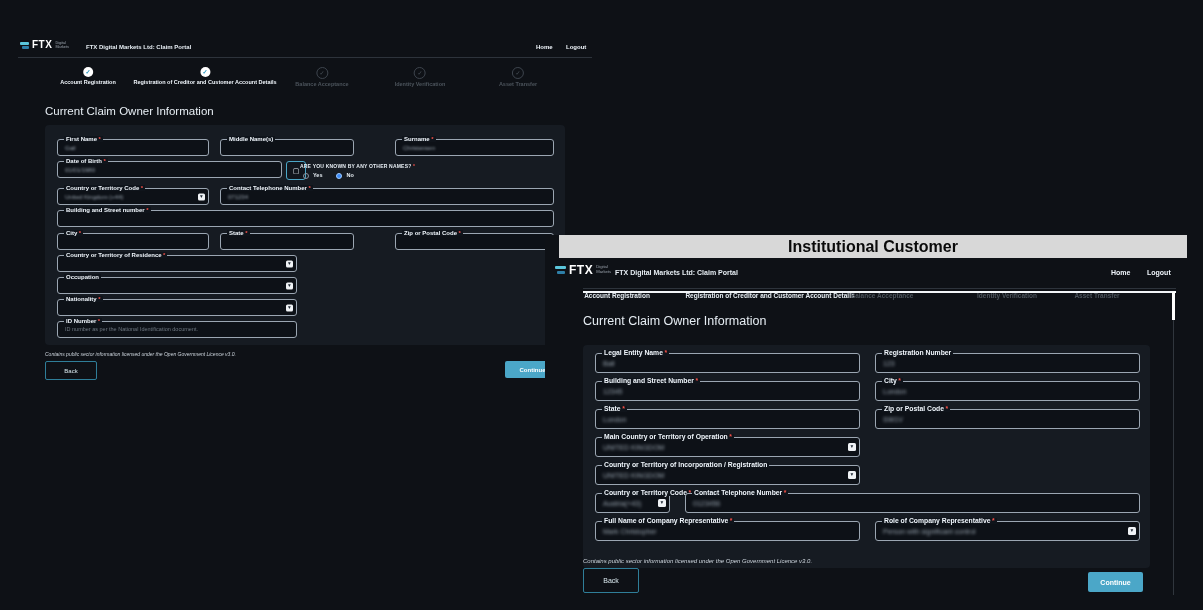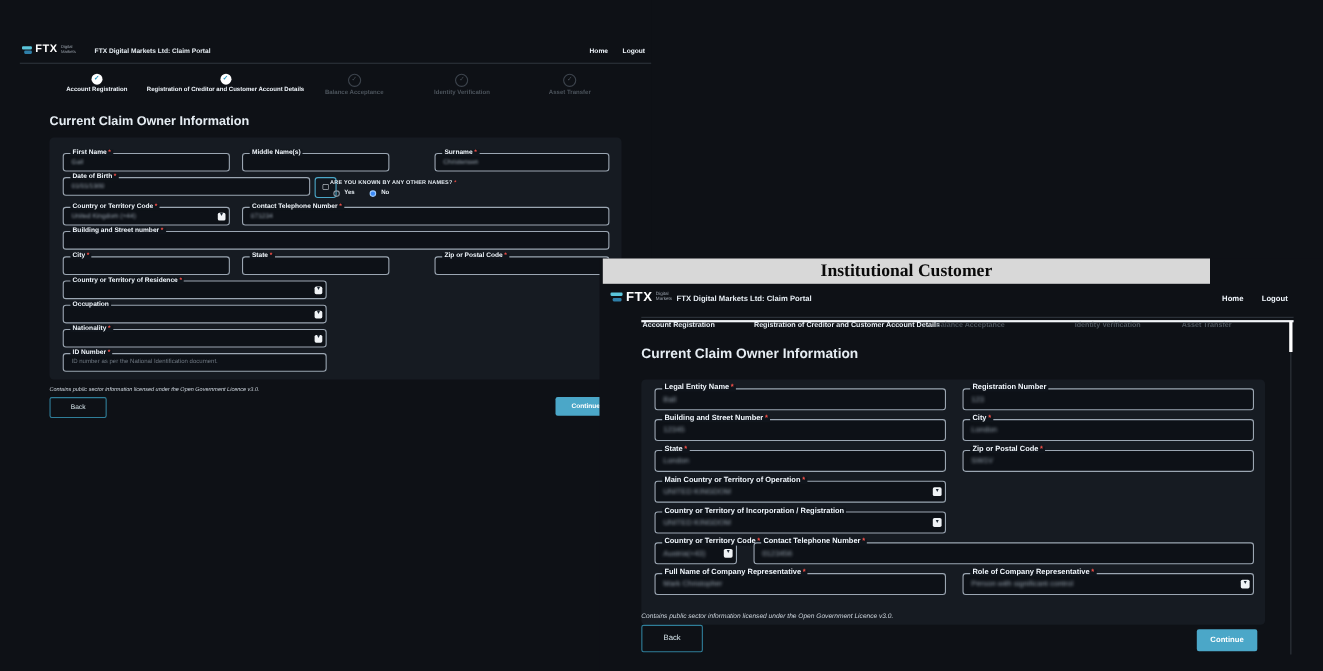--- a/index.html
+++ b/index.html
@@ -25,21 +25,21 @@
   .stepc{width:10px;height:10px;border-radius:50%;display:flex;align-items:center;justify-content:center;
          font-size:6px;line-height:1;}
   .step.complete .stepc{background:#FFFFFF;color:#2596BE;font-weight:700;}
   .step.pending  .stepc{background:transparent;border:1px solid #3D444D;color:#4C545C;}
   .steplabel{font-size:5.5px;white-space:nowrap;line-height:1;}
   .step.complete .steplabel{color:#F0F6FC;font-weight:700;}
   .step.pending  .steplabel{color:#4C545C;font-weight:600;}
   .rstep{position:absolute;transform:translateX(-50%);font-size:6.5px;white-space:nowrap;line-height:1;}
   .rstep.on{color:#E6EDF3;font-weight:700;}
   .rstep.off{color:#4C545C;font-weight:600;}
-  .heading{position:absolute;color:#E6EDF3;font-weight:700;line-height:1;}
+  .heading{position:absolute;color:#E6EDF3;font-weight:400;line-height:1;}
   .card{position:absolute;background:#161B22;border-radius:4px;}
   
   .fld{position:absolute;height:15px;border:1px solid #9BA6B2;border-radius:3px;background:#0D1117;}
   .fldR{height:18px;}
   .flabel{position:absolute;top:-4px;left:6px;background:#0F141B;padding:0 2px;font-size:6px;font-weight:700;
           color:#F0F6FC;line-height:1;white-space:nowrap;display:flex;align-items:baseline;}
   .fldR .flabel{font-size:6.8px;top:-4.5px;}
   .req::after{content:"*";color:#F85149;margin-left:1.5px;}
   .fval{position:absolute;left:7px;top:4.5px;font-size:6px;color:#95A0AB;white-space:nowrap;line-height:1;}
   .fldR .fval{font-size:7px;top:6px;}
@@ -231,21 +231,21 @@
   </div>
 
   <div class="note" style="left:45px;top:352px;font-size:5px;">Contains public sector information licensed under the Open Government Licence v3.0.</div>
 
   <div class="btn ghost" style="left:45px;top:361px;width:50px;height:17px;font-size:6px;">Back</div>
   <div class="btn fill" style="left:505px;top:361px;width:55px;height:17px;font-size:6px;">Continue</div>
 </div>
 
 <div class="panel" id="panel-institutional">
 
-  <div class="banner" style="left:3px;top:0;width:552px;height:23px;font-size:16px;font-family:Liberation Serif, serif;">
+  <div class="banner" style="left:14px;top:0;width:628px;height:23px;font-size:16px;">
     <span>Institutional Customer</span>
   </div>
 
   <div class="brandwrap" style="left:10px;top:29px;">
     <span class="ftxmark" style="width:11px;height:11px;">
         <i style="width:11px;height:3.5px;"></i>
         <b style="top:6px;width:8px;height:3.5px;"></b>
       </span>
     <span class="ftxword" style="font-size:12px;">FTX</span>
     <span class="ftxsub" style="font-size:4.2px;width:15px;">Digital Markets</span>

